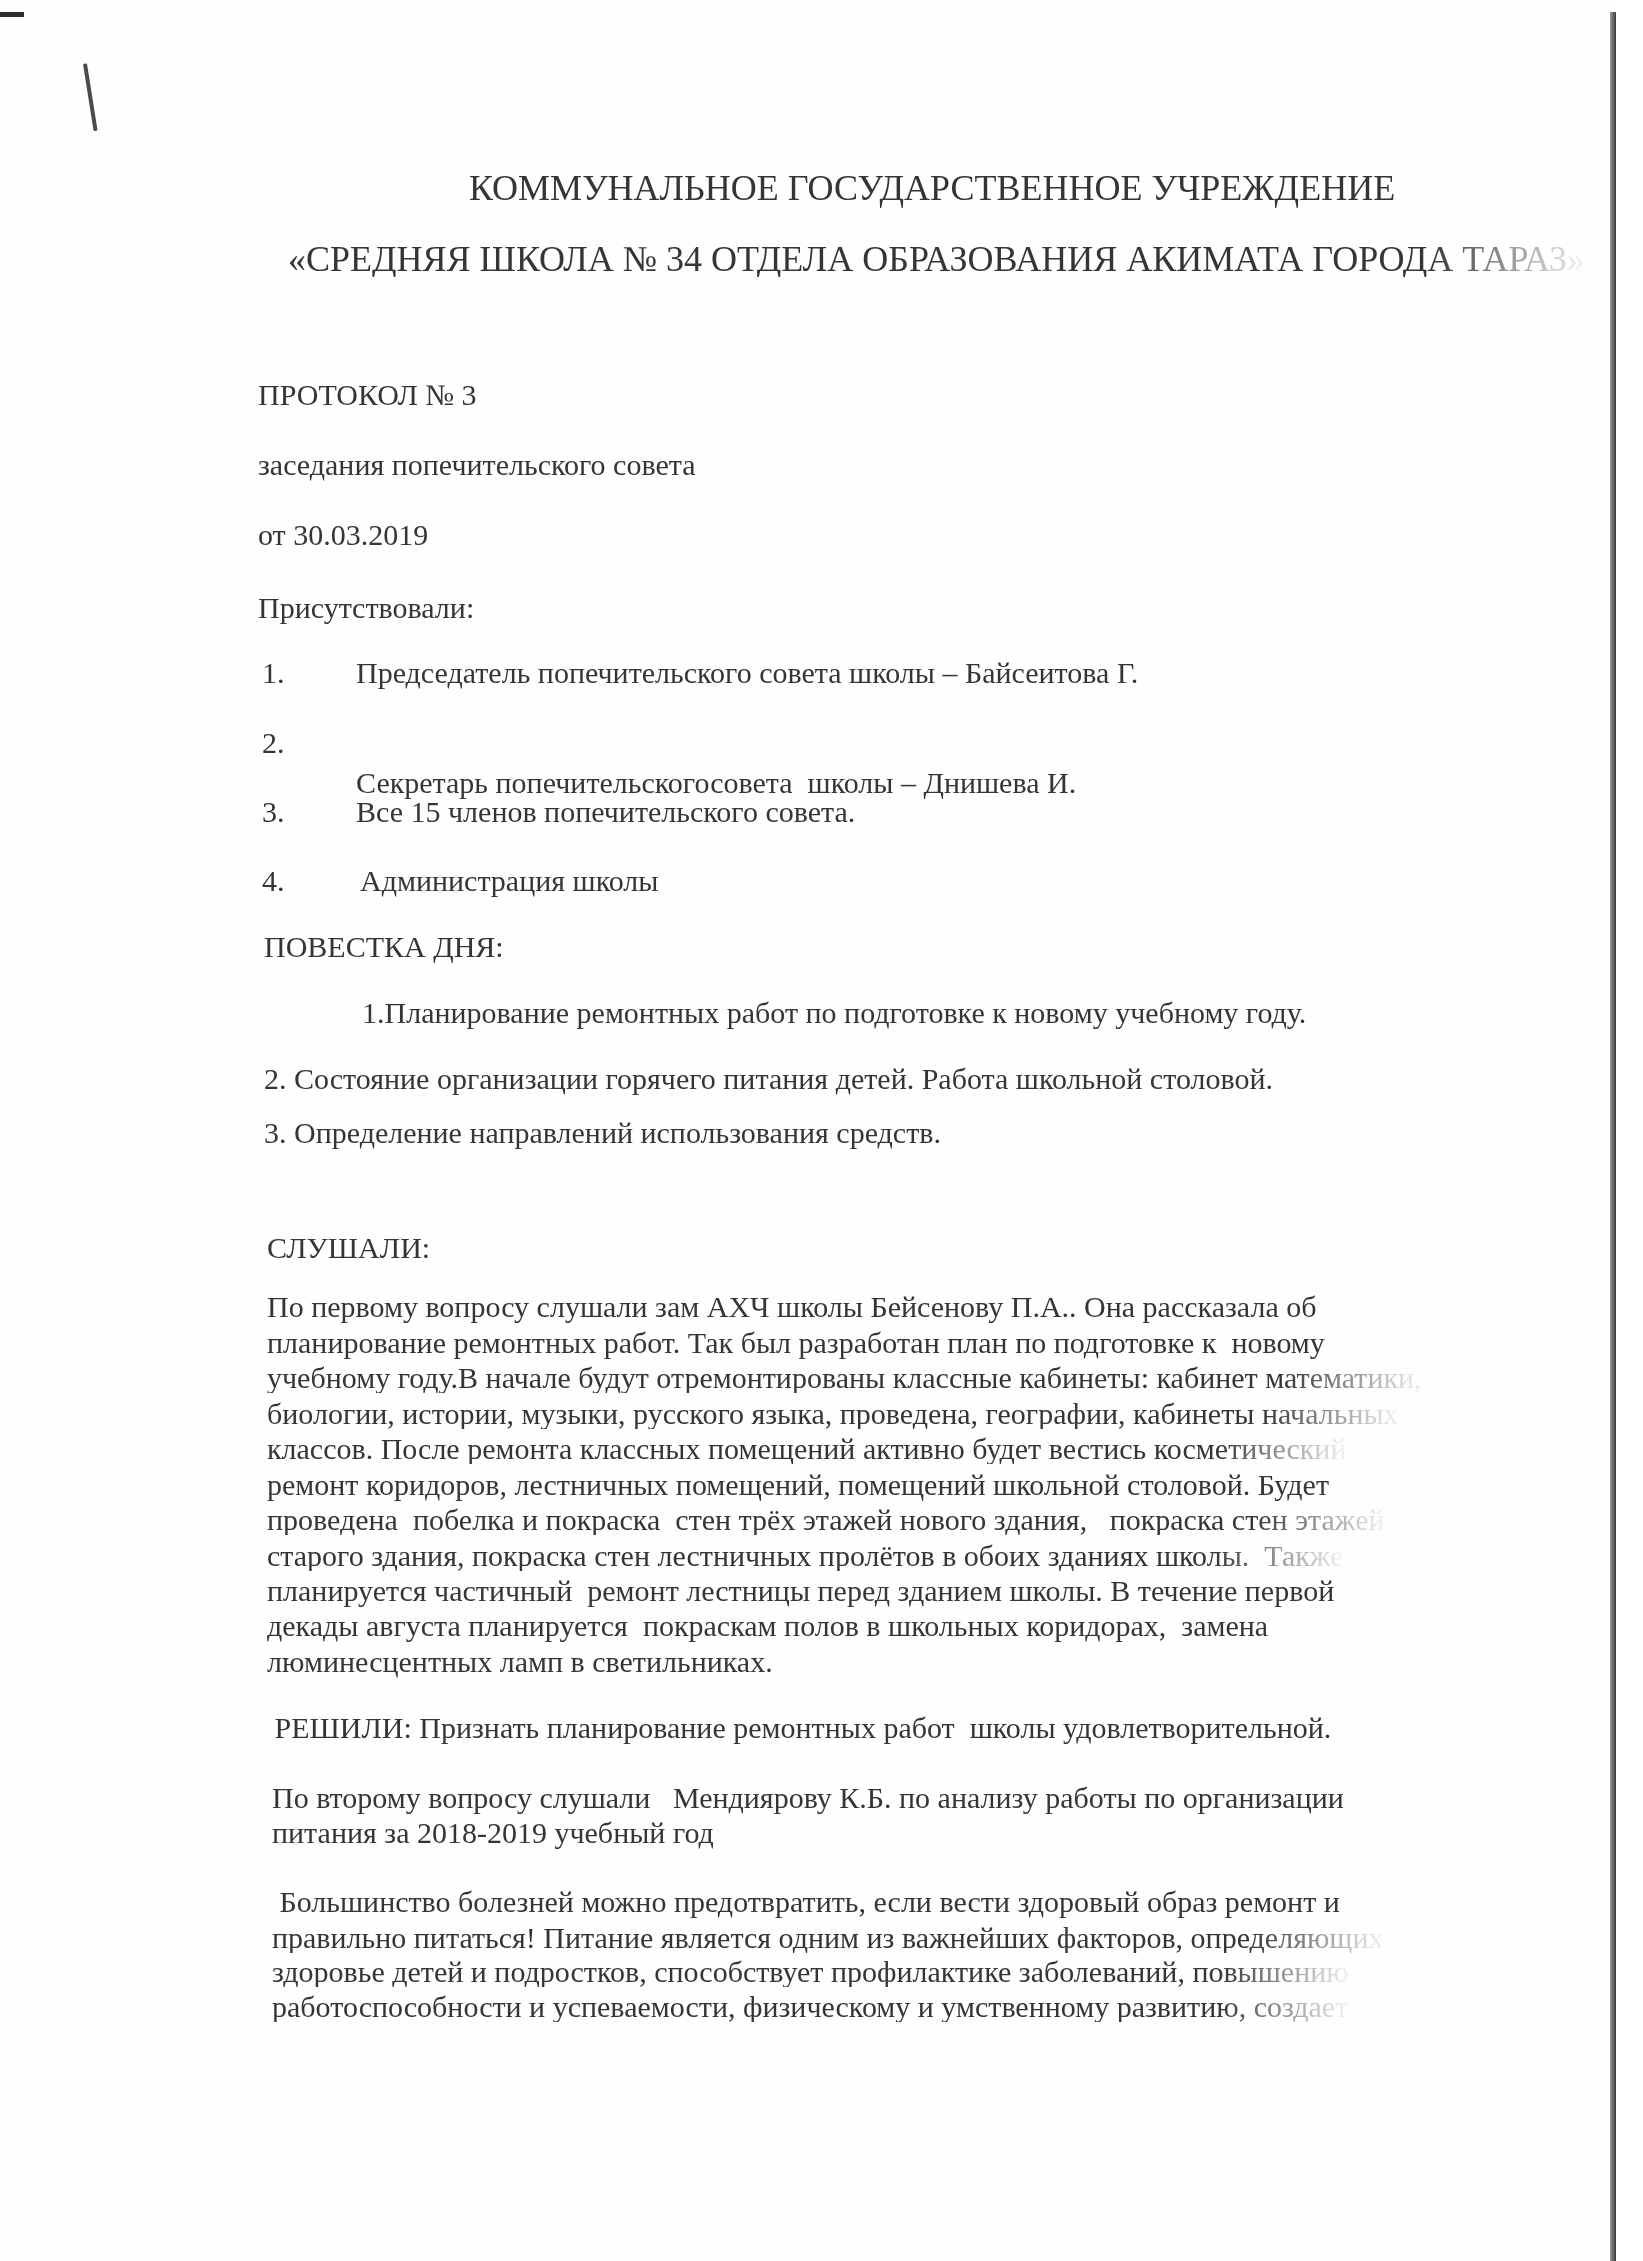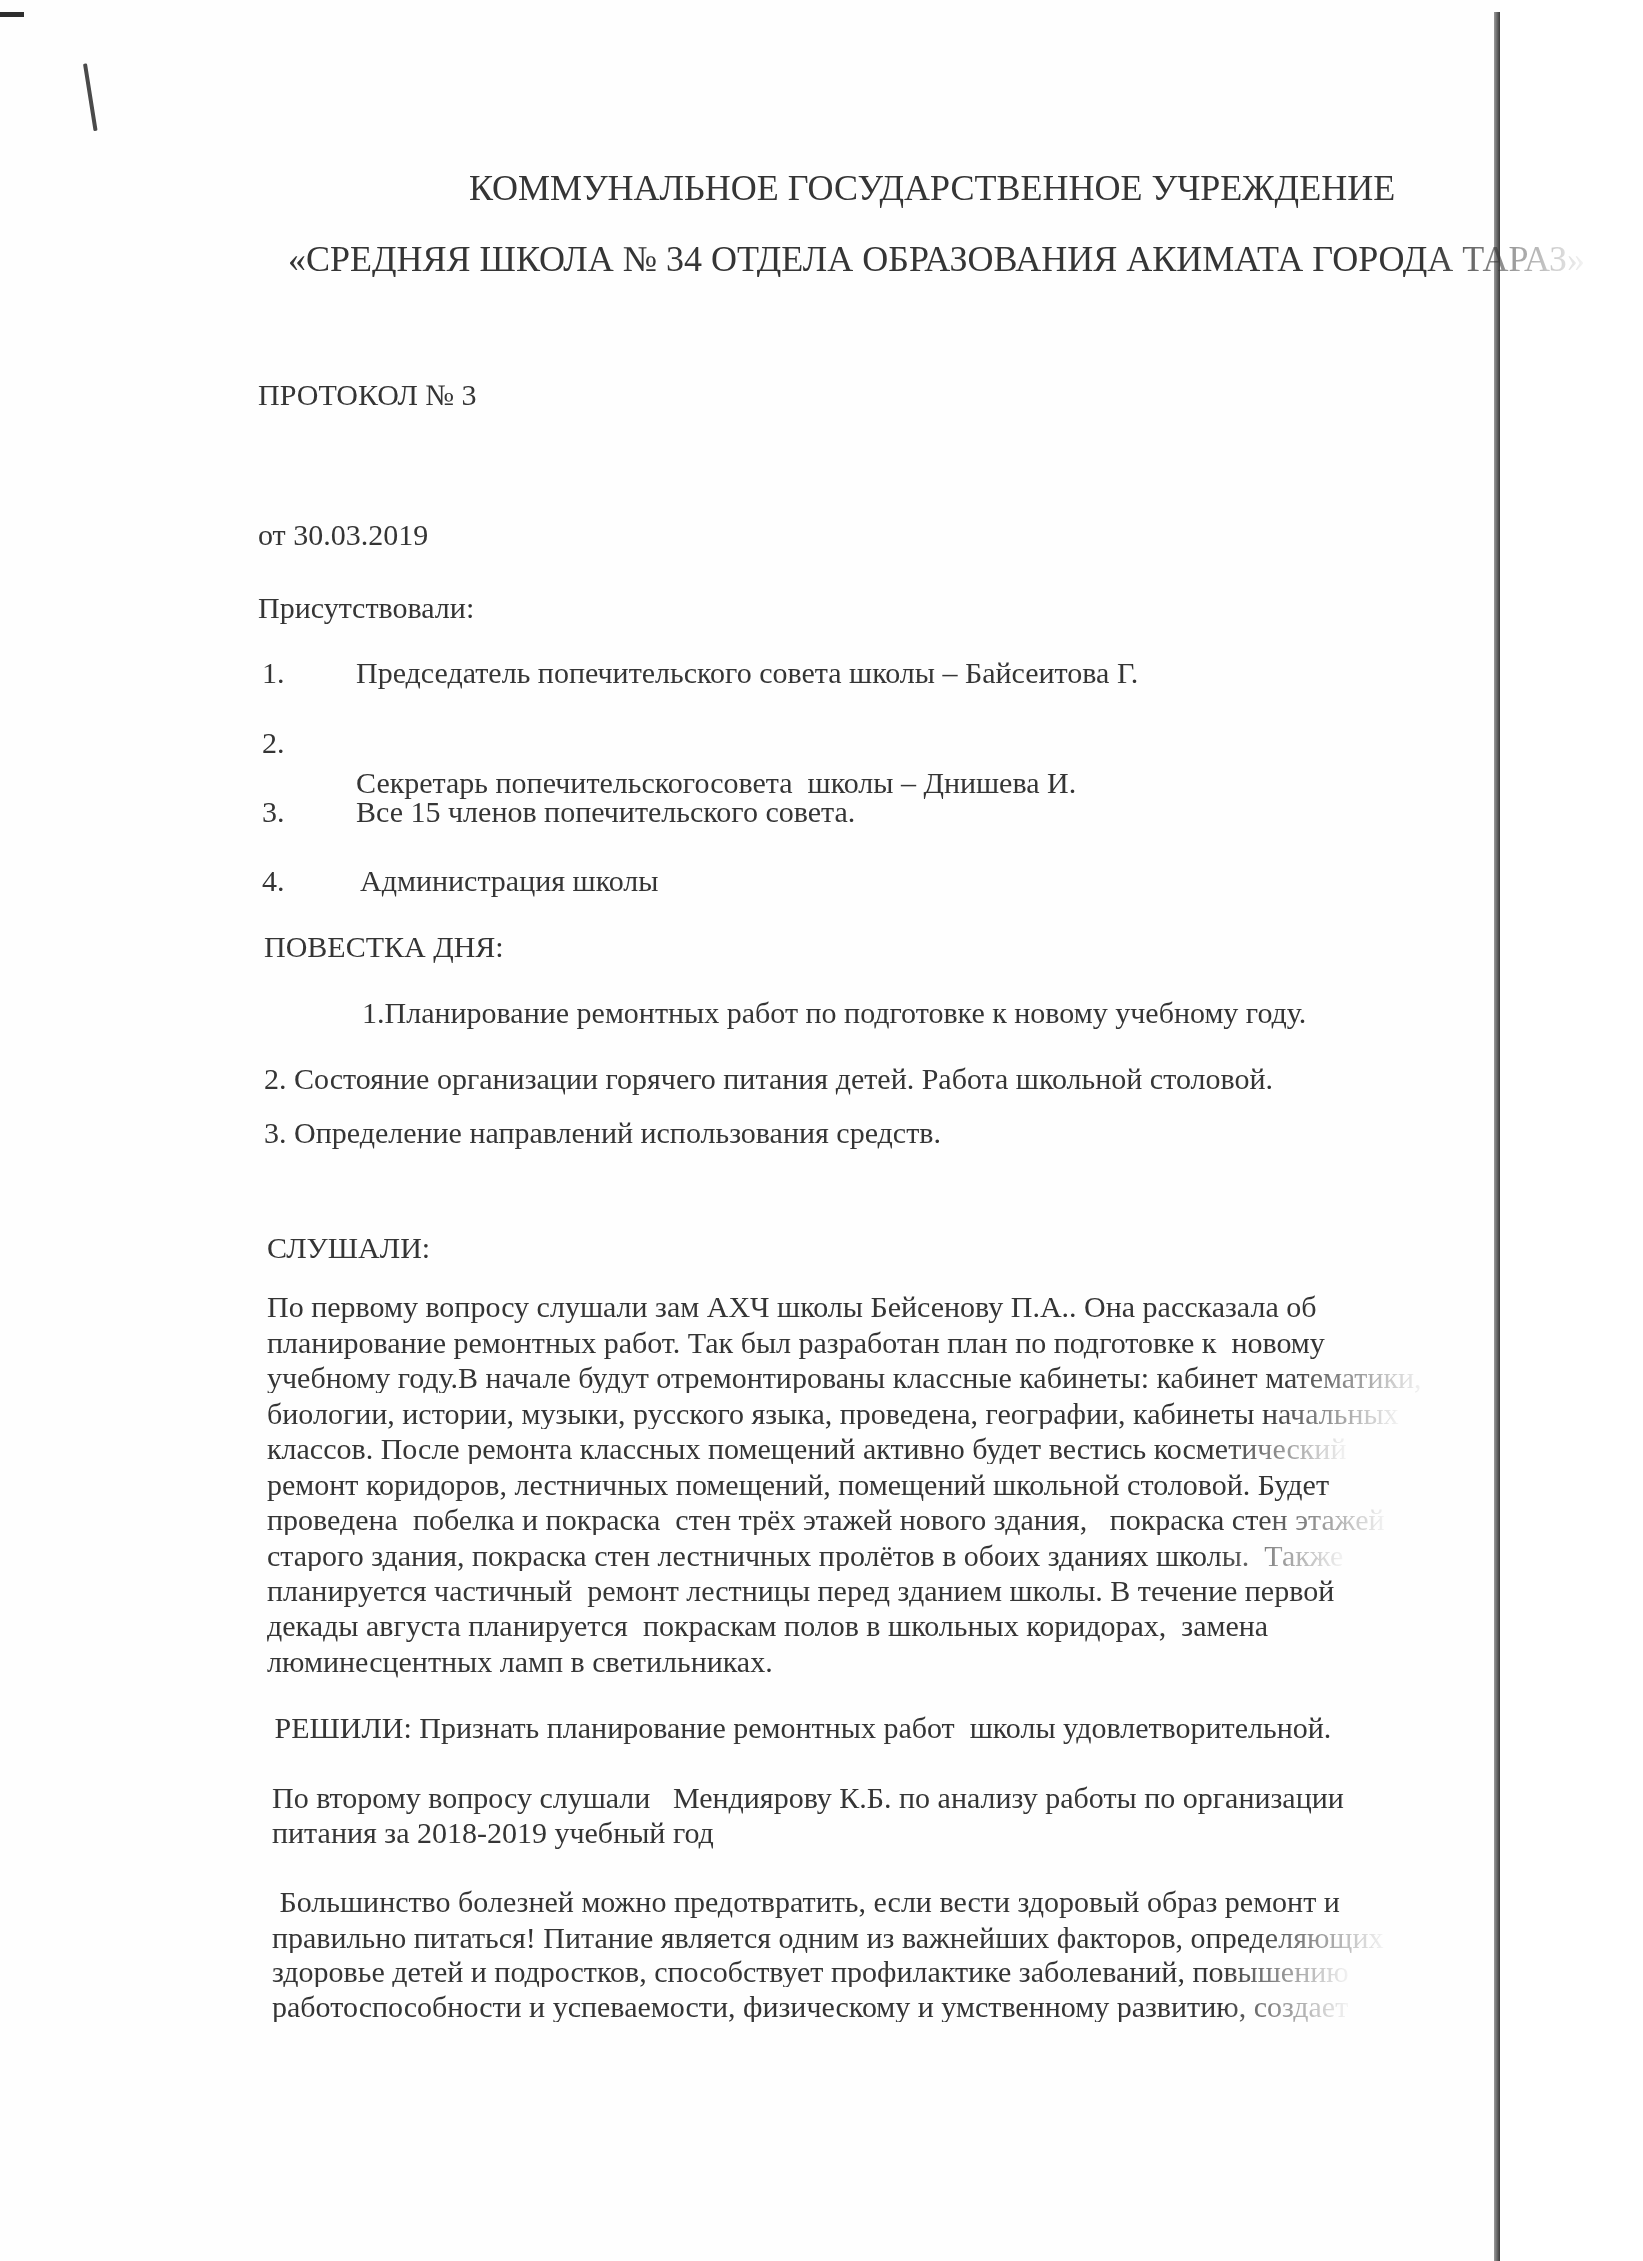--- a/index.html
+++ b/index.html
@@ -1,17 +1,17 @@
 <!DOCTYPE html>
 <html style="font-size:10.3px"><head>
 <meta charset="utf-8">
 <style>
   html, body { margin: 0; padding: 0; background: #ffffff; }
   body { width: 1644px; height: 2261px; position: relative; overflow: hidden; }
-  .page { position: absolute; left: 0; top: 0; width: 1500px; height: 2261px; background: #fefefe; }
+  .page { position: absolute; left: 0; top: 0; width: 1616px; height: 2261px; background: #fefefe; }
   .line {
     position: absolute;
     font-family: "Liberation Serif", "DejaVu Serif", serif;
     font-size: 30px;
     line-height: 1;
     color: #353535;
     white-space: pre;
     letter-spacing: 0;
   }
   .fade-right {
@@ -35,20 +35,21 @@
 
 <div class="page">
   <div class="scan-edge-top-left"></div>
   <div class="scan-edge-right"></div>
   <div class="pen-mark"></div>
 
   <div class="line" style="left:469px; top:170px; font-size:36px;">КОММУНАЛЬНОЕ ГОСУДАРСТВЕННОЕ УЧРЕЖДЕНИЕ</div>
   <div class="line fade-right" style="left:288px; top:241px; font-size:36px;">«СРЕДНЯЯ ШКОЛА № 34 ОТДЕЛА ОБРАЗОВАНИЯ АКИМАТА ГОРОДА ТАРАЗ»</div>
 
   <div class="line" style="left:258px; top:380px;">ПРОТОКОЛ № 3</div>
+  <div class="line" style="left:258px; top:450px;">заседания попечительского совета</div>
   <div class="line" style="left:258px; top:520px;">от 30.03.2019</div>
   <div class="line" style="left:258px; top:593px;">Присутствовали:</div>
 
   <div>
     <div>
       <div class="line" style="left:262px; top:658px;">1.</div>
       <div class="line" style="left:356px; top:658px;">Председатель попечительского совета школы – Байсеитова Г.</div>
     </div>
     <div>
       <div class="line" style="left:262px; top:728px;">2.</div>

